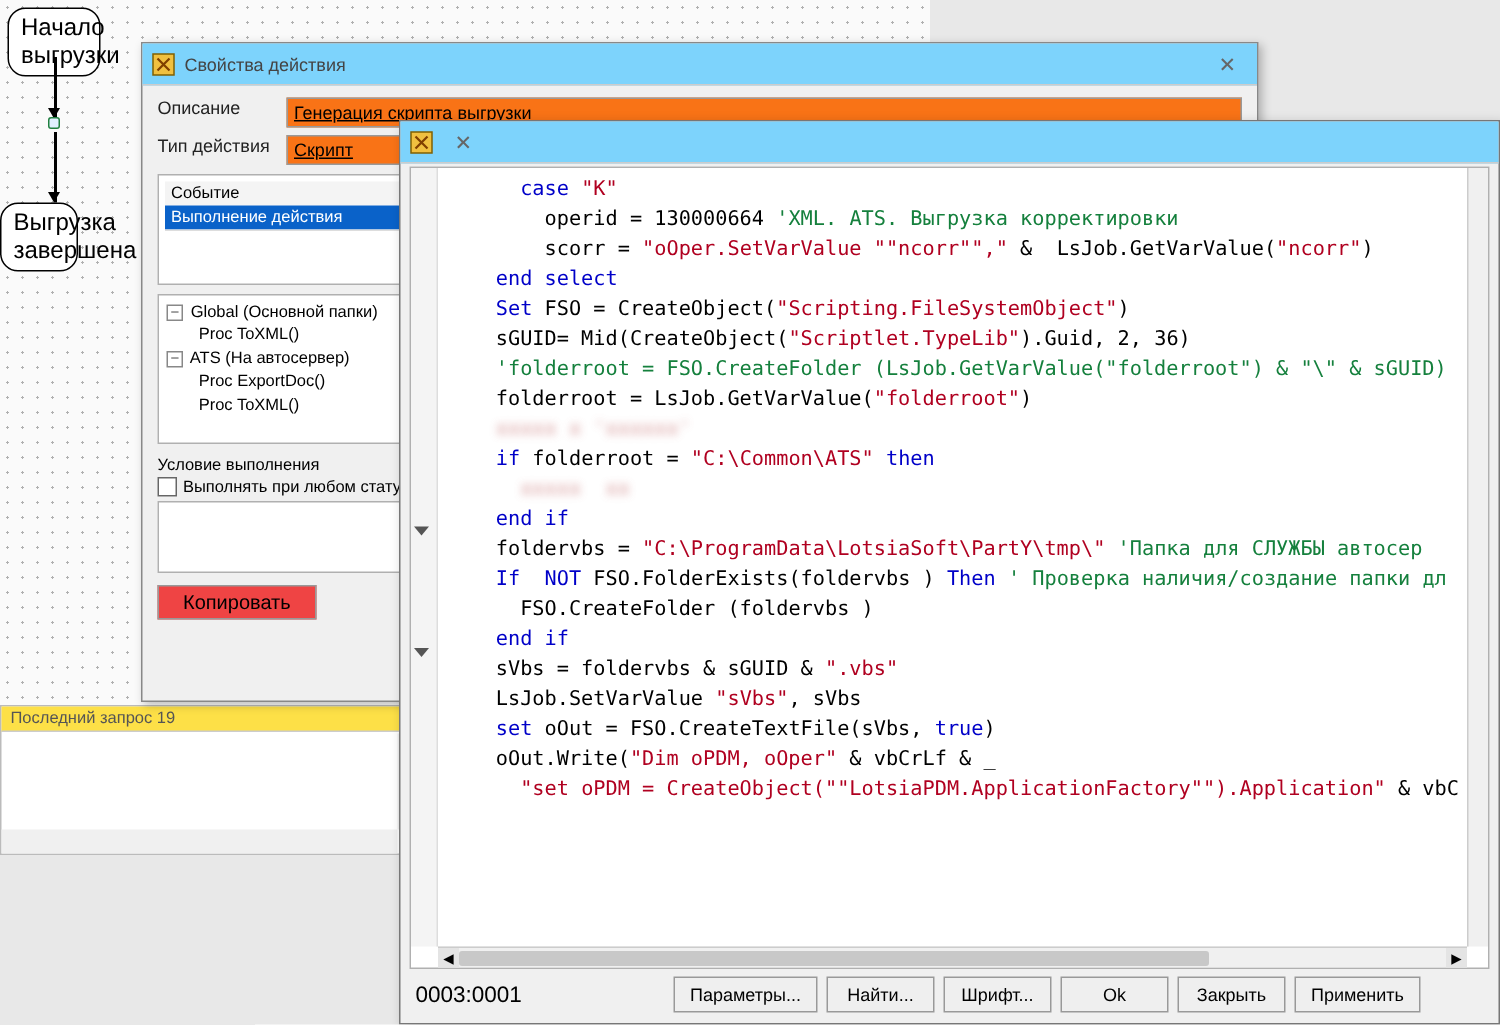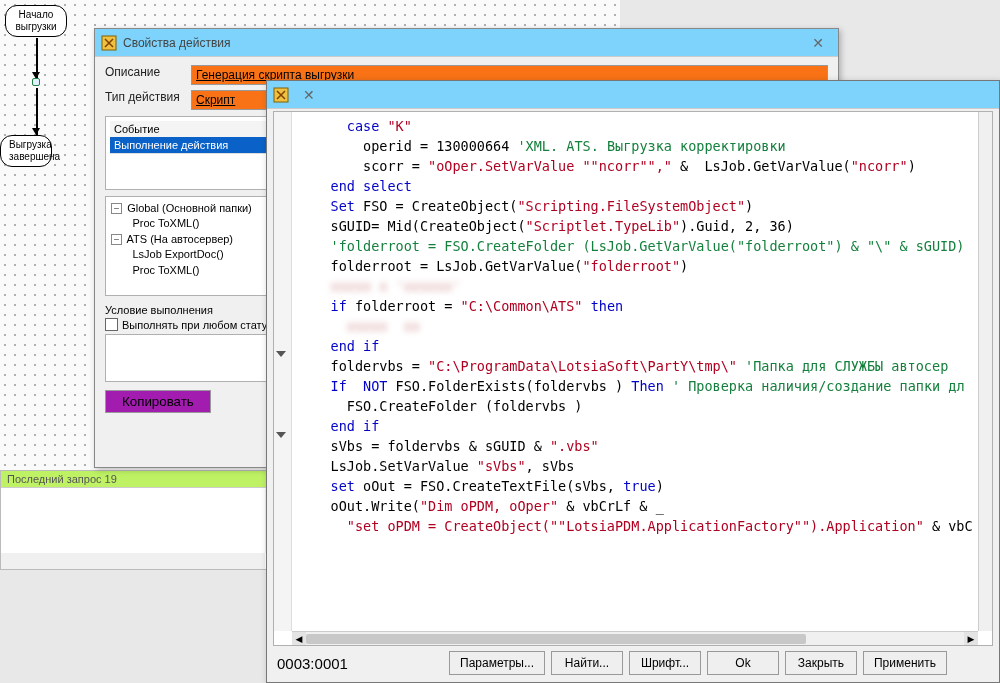--- a/index.html
+++ b/index.html
@@ -21,21 +21,21 @@
   background-color: #fafafa;
   background-image: radial-gradient(#b0b0b0 0.8px, transparent 0.8px);
   background-size: 10px 10px;
 }
 .canvas-node {
   position: absolute;
   background: #fff;
   border: 1.5px solid #000;
   border-radius: 12px;
   padding: 3px 8px;
-  font-size: 10px;
+  font-size: 16px;
   text-align: center;
   line-height: 1.2;
 }
 .node-start { left: 5px; top: 5px; width: 62px; }
 .node-end { left: 0px; top: 135px; width: 52px; }
 .connector {
   position: absolute;
   left: 36px;
   background: #000;
   width: 1.5px;
@@ -153,21 +153,21 @@
   width: 100%;
   height: 48px;
   border: 1px solid #b0b0b0;
   background: #fff;
   margin-top: 3px;
 }
 .btn-copy {
   margin-top: 8px;
   padding: 3px 16px;
   border: 1px solid #999;
-  background: #a21caf;
+  background: #ef4444;
 }
 
 
 .dlg-mod {
   position: absolute;
   left: 266px; top: 80px;
   width: 734px; height: 603px;
   background: #f0f0f0;
   border: 1px solid #777;
   box-shadow: 3px 3px 8px rgba(0,0,0,0.3);
@@ -266,21 +266,21 @@
 }
 
 .panel-bottom {
   position: absolute;
   left: 0; top: 470px;
   width: 280px; height: 100px;
   background: #fff;
   border: 1px solid #bbb;
 }
 .panel-bottom-hdr {
-  background: #bef264;
+  background: #fde047;
   border-bottom: 1px solid #ccc;
   padding: 2px 6px;
   font-size: 11px;
   color: #555;
 }
 .panel-scroll-v {
   position: absolute;
   right: 0; top: 18px; bottom: 16px; width: 14px;
   background:#f0f0f0;
 }
@@ -343,21 +343,21 @@
     <div class="section-divider">
       <div class="section-hdr">Событие</div>
       <div class="listrow-sel">Выполнение действия</div>
       <div class="list-area"></div>
     </div>
 
     <div class="tree-box">
       <div class="tree-node"> <span class="tree-toggle">−</span> <span>Global (Основной папки)</span></div>
       <div class="tree-node">        <span>Proc ToXML()</span></div>
       <div class="tree-node"> <span class="tree-toggle">−</span> <span>ATS (На автосервер)</span></div>
-      <div class="tree-node">        <span>LsJob ExportDoc()</span></div>
+      <div class="tree-node">        <span>Proc ExportDoc()</span></div>
       <div class="tree-node">        <span>Proc ToXML()</span></div>
     </div>
 
     <div class="cond-lbl">Условие выполнения</div>
     <div class="chk-row">
       <span class="chk"></span>
       <span>Выполнять при любом статусе</span>
     </div>
     <div class="textarea-cond"></div>
     <button class="btn-copy">Копировать</button>

